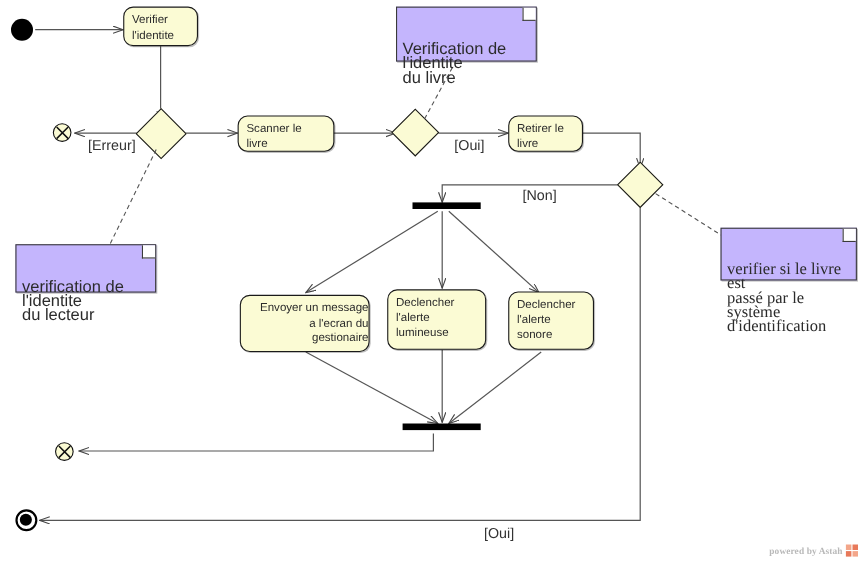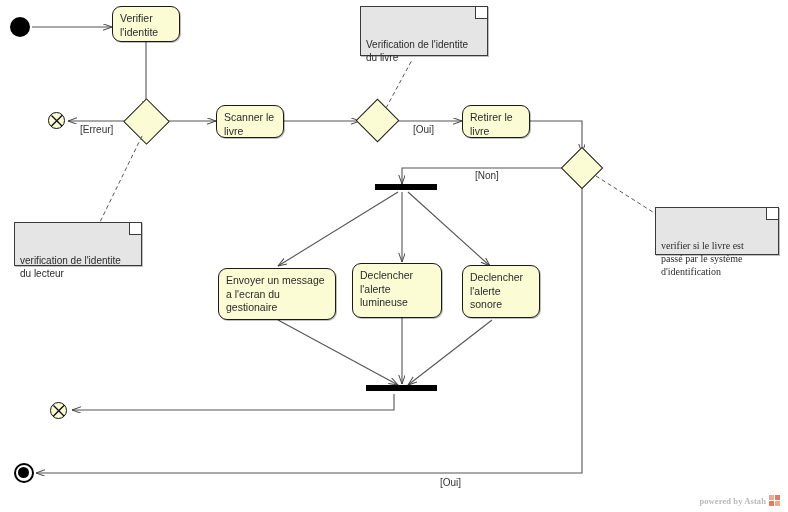--- a/index.html
+++ b/index.html
@@ -31,42 +31,42 @@
     border: 1.6px solid #1a1a1a;
     border-radius: 9px;
     font-size: 10.5px;
     color: #2b2b2b;
     line-height: 13.5px;
     padding: 5px 0 0 7px;
     white-space: pre-line;
     box-shadow: 1px 1px 0 rgba(0,0,0,0.25);
   }
   .note {
-    background: #e5e5e5;
+    background: #c4b5fd;
     border: 1px solid #3a3a3a;
-    font-size: 10px;
+    font-size: 15px;
     color: #2b2b2b;
     line-height: 13px;
     padding: 5px 6px 0 5px;
     white-space: pre-line;
     box-shadow: 1px 1px 0 rgba(0,0,0,0.25);
   }
   .note .fold {
     position: absolute;
     top: 0;
     right: 0;
     width: 11px;
     height: 11px;
     background: #ffffff;
     border-left: 1px solid #3a3a3a;
     border-bottom: 1px solid #3a3a3a;
   }
   .guard {
     position: absolute;
-    font-size: 10px;
+    font-size: 13px;
     color: #333333;
     white-space: nowrap;
   }
   .bar {
     position: absolute;
     background: #000000;
     height: 6px;
   }
   .watermark {
     position: absolute;
@@ -145,33 +145,33 @@
 l'identite</div>
 
   <div class="node" style="left:130px;top:105px;width:33px;height:33px;background:#fbfbd4;border:1.4px solid #1a1a1a;transform:rotate(45deg);"></div>
 
   <div class="node" style="left:48px;top:112px;width:17px;height:17px;border-radius:50%;background:#fbfbd4;border:1.6px solid #111;">
     <svg width="14" height="14" style="position:absolute;left:0.5px;top:0.5px;">
       <path d="M1.5,1.5 L12,12 M12,1.5 L1.5,12" stroke="#111" stroke-width="1.4"></path>
     </svg>
   </div>
 
-  <div class="node action" style="left:216px;top:105px;width:68px;height:33px;">Scanner le
+  <div class="node action" style="left:216px;top:105px;width:88px;height:33px;">Scanner le
 livre</div>
 
   <div class="node" style="left:362px;top:105px;width:31px;height:31px;background:#fbfbd4;border:1.4px solid #1a1a1a;transform:rotate(45deg);"></div>
 
   <div class="node action" style="left:462px;top:105px;width:68px;height:33px;">Retirer le
 livre</div>
 
   <div class="node" style="left:567px;top:153px;width:30px;height:30px;background:#fbfbd4;border:1.4px solid #1a1a1a;transform:rotate(45deg);"></div>
 
   <div class="node bar" style="left:375px;top:184px;width:62px;"></div>
 
-  <div class="node action" style="left:218px;top:268px;width:118px;height:52px;">Envoyer un message
+  <div class="node action" style="left:218px;top:268px;width:118px;height:52px;text-align:right;">Envoyer un message
 a l'ecran du
 gestionaire</div>
 
   <div class="node action" style="left:352px;top:263px;width:90px;height:55px;">Declencher
 l'alerte
 lumineuse</div>
 
   <div class="node action" style="left:462px;top:265px;width:78px;height:53px;">Declencher
 l'alerte
 sonore</div>

